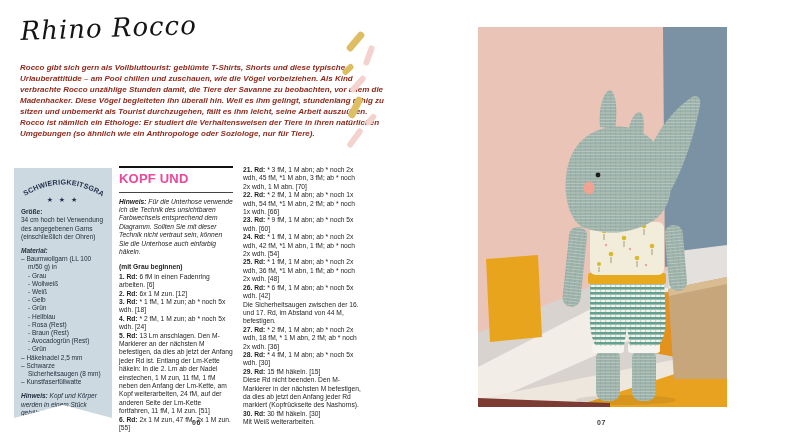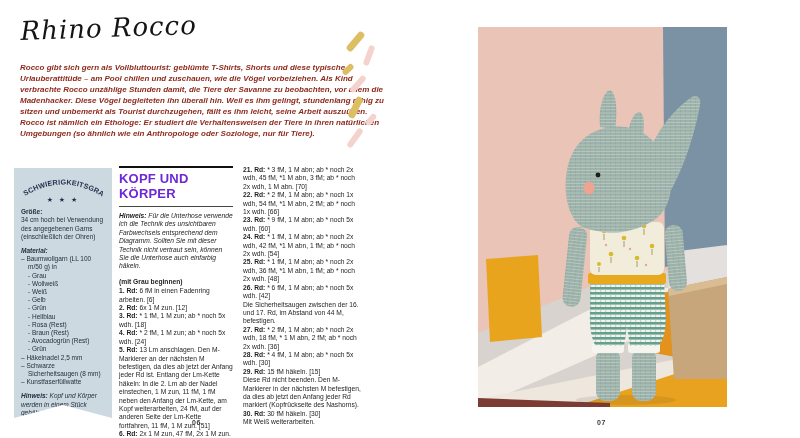--- a/index.html
+++ b/index.html
@@ -23,21 +23,21 @@
   #size-block{margin-bottom:6px;}
   .mat-top{padding-left:7px;text-indent:-7px;}
   .mat-sub{padding-left:12px;text-indent:-5px;}
   #side-note{margin-top:6px;font-style:italic;}
   
   .col{position:absolute;top:166px;font-size:6.7px;line-height:8.4px;color:#1e1e1e;}
   #col2{left:119px;width:114px;}
   #col3{left:243px;width:120px;}
   #section-heading{border-top:2px solid #111;border-bottom:0.5px solid #444;
                    padding:4px 0 5px 0;margin-bottom:5px;}
-  #section-heading div{font-size:13px;line-height:14.5px;font-weight:bold;letter-spacing:0.2px;color:#6d28d9;}
+  #section-heading div{font-size:13px;line-height:14.5px;font-weight:bold;letter-spacing:0.2px;color:#ec4899;}
   .note-para{font-style:italic;margin:0 0 7px 0;}
   .note-para .nb{font-weight:bold;}
   #start-note{font-weight:bold;margin:0 0 1px 0;}
   .step{margin:0;}
   .sb{font-weight:bold;}
   .pagenum{position:absolute;top:419px;font-size:7px;font-weight:bold;color:#3a3a3a;letter-spacing:0.5px;}
   #pagenum-left{left:192px;}
   #pagenum-right{left:597px;}
   
   #photo{position:absolute;left:478px;top:27px;width:249px;height:380px;}
@@ -90,21 +90,20 @@
       </div>
     <div id="side-note">
       <span class="side-label">Hinweis:</span>
       <span>Kopf und Körper werden in einem Stück gehäkelt.</span>
     </div>
   </div>
 
   <div class="col" id="col2">
     <div id="section-heading">
       <div>KOPF UND</div>
-      <div>KÖRPER</div>
     </div>
     <p class="note-para">
       <span class="nb">Hinweis:</span>
       <span>Für die Unterhose verwende ich die Technik des unsichtbaren Farbwechsels entsprechend dem Diagramm. Sollten Sie mit dieser Technik nicht vertraut sein, können Sie die Unterhose auch einfarbig häkeln.</span>
     </p>
     <p id="start-note">(mit Grau beginnen)</p>
     <div>
         <p class="step"><span class="sb">1. Rd:</span><span> 6 fM in einen Fadenring arbeiten. [6]</span></p>
         <p class="step"><span class="sb">2. Rd:</span><span> 6x 1 M zun. [12]</span></p>
         <p class="step"><span class="sb">3. Rd:</span><span> * 1 fM, 1 M zun; ab * noch 5x wdh. [18]</span></p>

